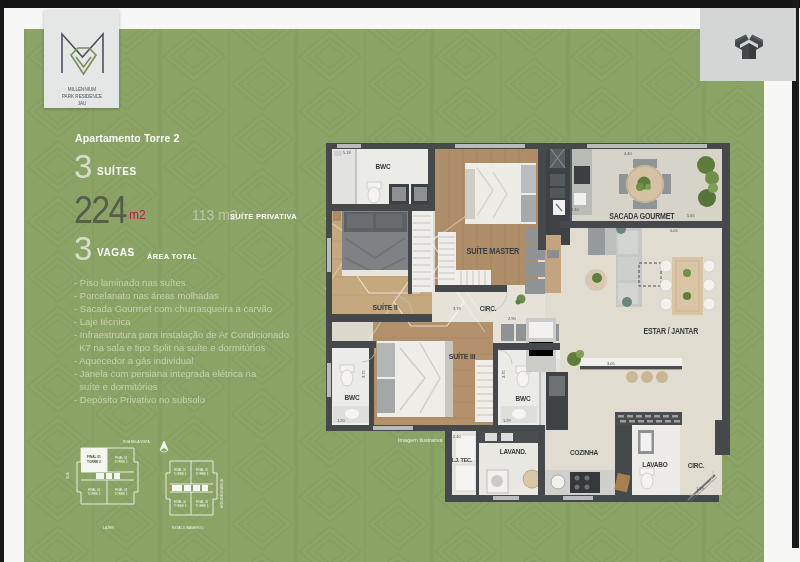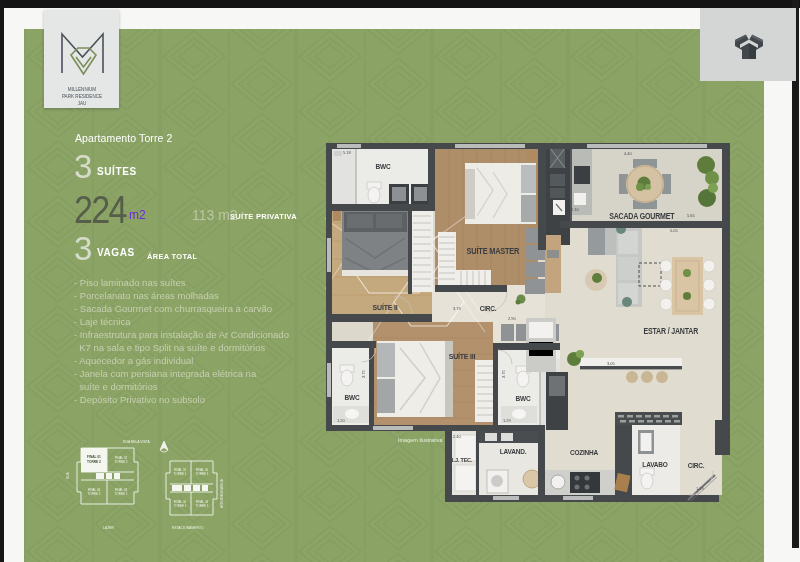--- a/index.html
+++ b/index.html
@@ -68,28 +68,28 @@
 
 <svg class="abs" style="left:733px;top:29px;" width="32" height="32" viewBox="0 0 32 32">
   <path d="M16,4 L30,11 L30,17 L23,21 L23,30 L9,30 L9,21 L2,17 L2,11 Z" fill="#42474b"></path>
   <path d="M16,4 L30,11 L30,13.5 L16,6.5 Z" fill="#5d6367"></path>
   <path d="M16,4 L2,11 L2,13.5 L16,6.5 Z" fill="#51575b"></path>
   <path d="M16,13 L23,17 L23,30 L16,30 Z" fill="#373c40"></path>
   <path d="M7,15.5 L16,10.5 L25,15.5 L25,19 L16,14 L7,19 Z" fill="#d3d6d5"></path>
   <path d="M11.5,3 L16,11 L20.5,3 L16,0.8 Z" fill="#d3d6d5"></path>
 </svg>
 
-<div class="abs" style="left:75px;top:132px;color:#fff;font-size:10.5px;font-weight:normal;letter-spacing:.1px;">Apartamento Torre 2</div>
+<div class="abs" style="left:75px;top:132px;color:#fff;font-size:10.5px;font-weight:bold;letter-spacing:.1px;">Apartamento Torre 2</div>
 
 <div class="abs" style="left:74px;top:148px;color:#d6dcc9;font-size:33px;font-weight:300;">3</div>
 
 <div class="abs" style="left:97px;top:166px;color:#fff;font-size:10px;font-weight:bold;letter-spacing:.6px;text-align:right;">SUÍTES</div>
 
 <div class="abs" style="left:74px;top:189px;color:#565d48;font-size:38px;font-weight:400;letter-spacing:-2px;transform:scaleX(.90);transform-origin:left top;">224</div>
-<div class="abs" style="left:129px;top:208px;color:#6d28d9;font-size:12px;">m2</div>
+<div class="abs" style="left:129px;top:208px;color:#be185d;font-size:12px;">m2</div>
 <div class="abs" style="left:147px;top:212px;color:#fff;font-size:7.5px;font-weight:bold;letter-spacing:.3px;margin-top:40px;">ÁREA TOTAL</div>
 <div class="abs" style="left:192px;top:207px;color:#bcc6a3;font-size:14px;">113 m2</div>
 <div class="abs" style="left:230px;top:212px;color:#fff;font-size:7.5px;font-weight:bold;letter-spacing:.3px;">SUÍTE PRIVATIVA</div>
 
 <div class="abs" style="left:74px;top:230px;color:#d6dcc9;font-size:33px;font-weight:300;">3</div>
 
 <div class="abs" style="left:97px;top:247px;color:#fff;font-size:10px;font-weight:bold;letter-spacing:.6px;text-align:right;">VAGAS</div>
 
 <div class="abs" style="left:74px;top:276px;width:260px;color:#c6cfb0;font-size:9.5px;line-height:13px;">
 - Piso laminado nas suítes<br>

